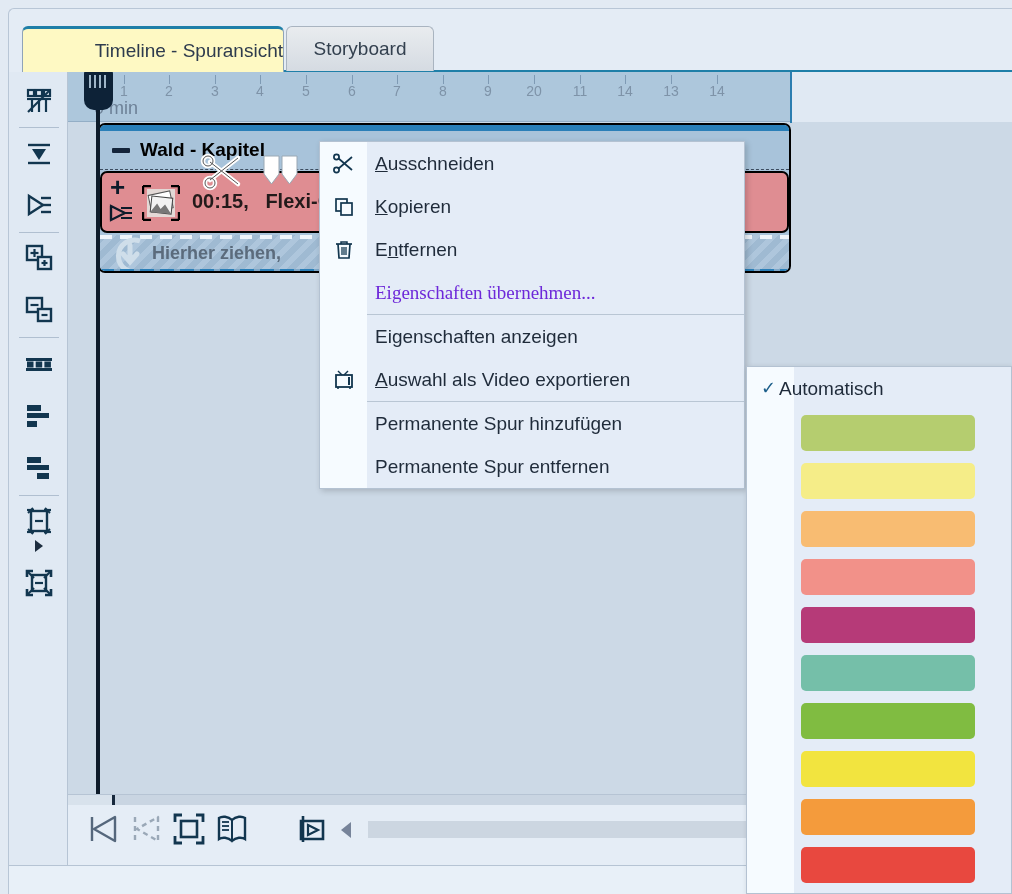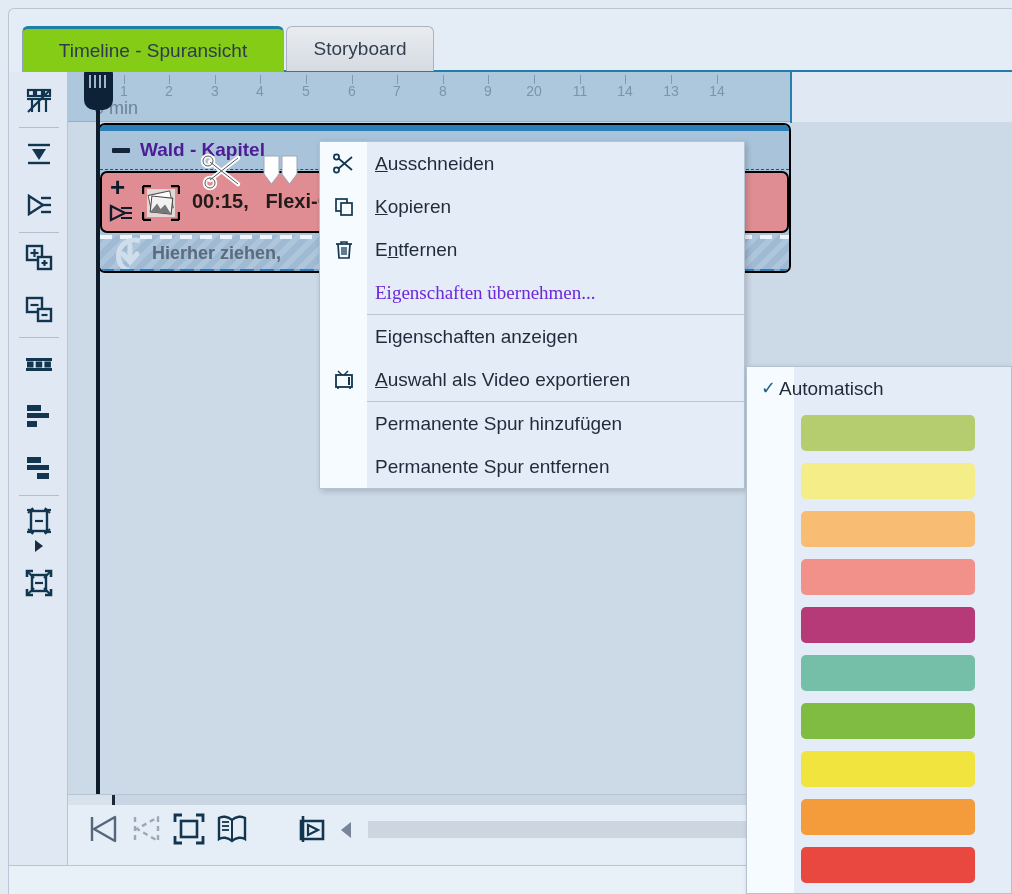--- a/index.html
+++ b/index.html
@@ -50,25 +50,26 @@
     align-items: center;
     justify-content: center;
     white-space: nowrap;
     cursor: default;
   }
   .tab.active {
     left: 13px;
     width: 262px;
     top: 17px;
     height: 46px;
-    background: #84cc16;
+    background: #fef9c3;
     border-top: 3px solid #1f7fa8;
     border-color: #90a4b8;
     border-top-color: #1f7fa8;
     z-index: 3;
+    justify-content: flex-end;
   }
   .tab.inactive {
     left: 277px;
     width: 148px;
     background: linear-gradient(#e9ecef, #d5dbe2);
     border-color: #a9b4c0;
     color: #33404f;
     z-index: 2;
   }
   .tab-underline {
@@ -193,21 +194,21 @@
     background: #a8c3da;
     display: flex; align-items: center;
   }
   .group-collapse {
     width: 18px; height: 5px;
     background: #14243a;
     margin-left: 12px; margin-right: 10px;
     border-radius: 1px;
   }
   .group-title {
-    font-size: 19px; font-weight: bold; color: #4c1d95;
+    font-size: 19px; font-weight: bold; color: #000000;
   }
   .group-dash {
     position: absolute;
     left: 0; top: 44px; width: 100%;
     border-top: 1px dashed #3d4d60;
   }
   .clip-red {
     position: absolute;
     left: 0; top: 46px;
     width: 100%; height: 62px;

